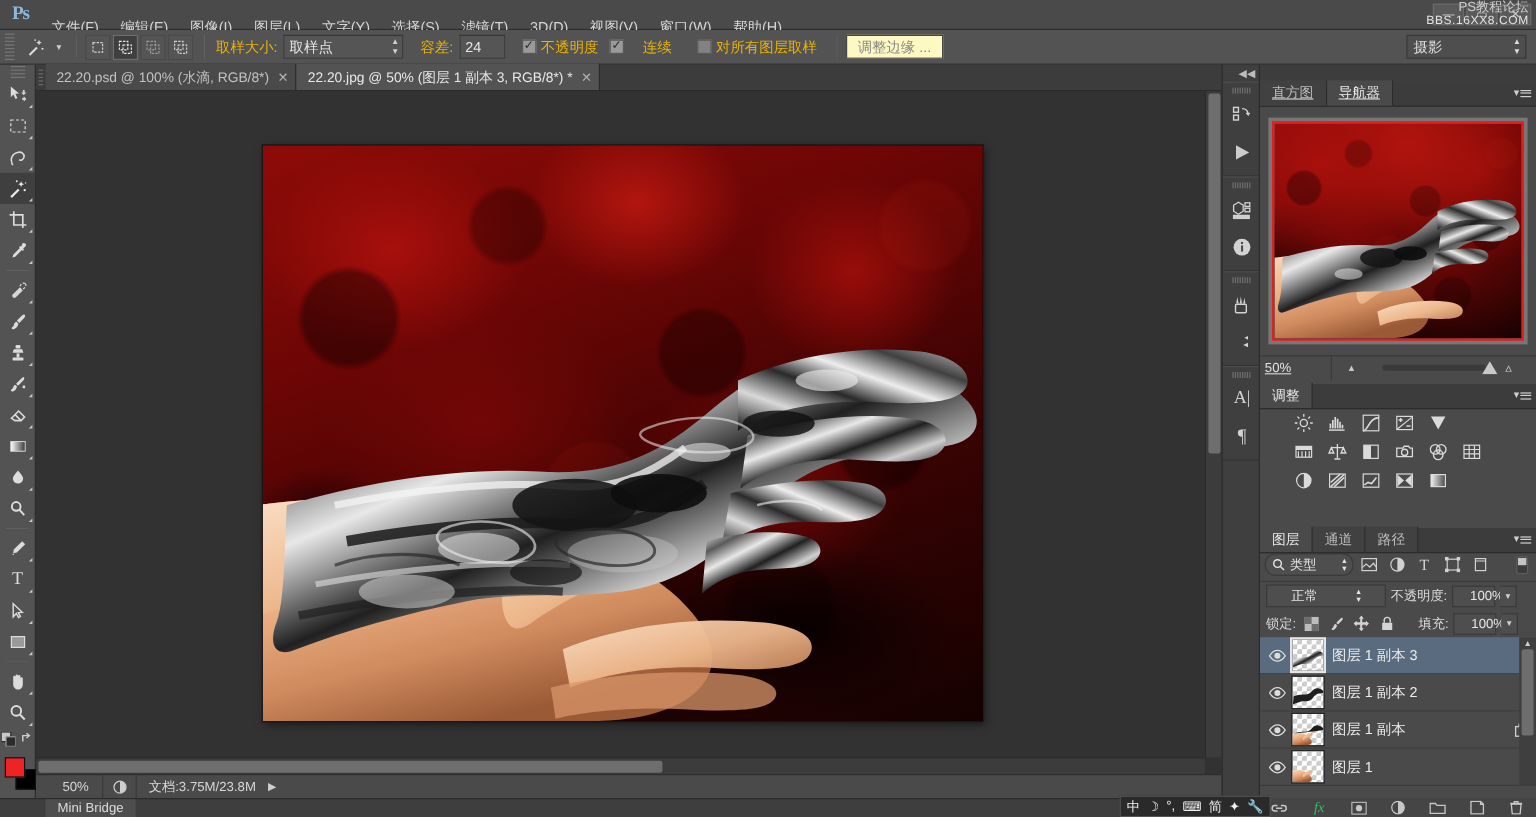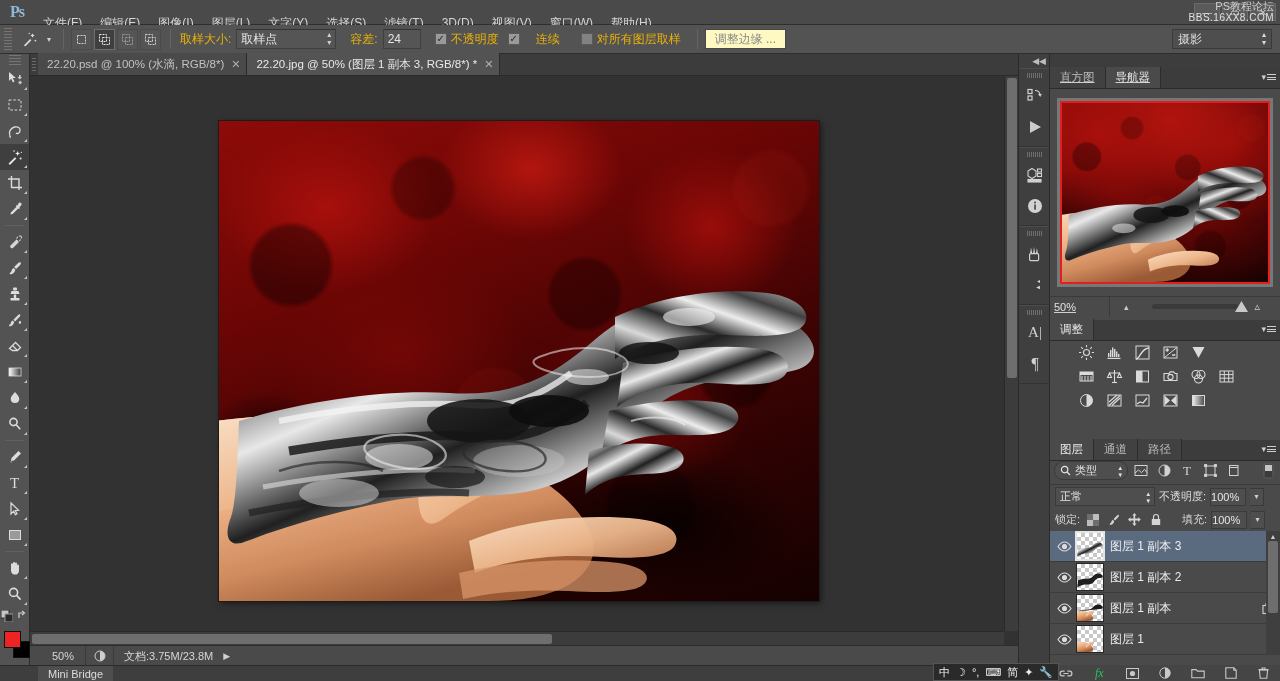--- a/index.html
+++ b/index.html
@@ -250,27 +250,27 @@
   }
   .kind-sel {
     height:19px; width:74px; background:#4e4e4e; border:1px solid #3a3a3a; border-radius:9px;
     display:flex; align-items:center; padding:0 5px; gap:4px; font-size:11px; color:#e3e3e3;
   }
   .filter-ico { width:20px;height:19px; display:flex; align-items:center; justify-content:center; color:#d2d2d2;}
   .filter-toggle { width:15px;height:19px; margin-left:auto; display:flex;align-items:center;justify-content:center;}
   .blend-row, .lock-row { height:23px; display:flex; align-items:center; padding:0 5px; gap:4px; }
   .blend-sel {
     height:19px; width:100px; background:#4e4e4e; border:1px solid #3a3a3a;
-    display:flex; align-items:center; justify-content:space-between; padding:0 4px;
+    display:flex; align-items:center; justify-content:space-between; padding:0 20px;
     font-size:11px; color:#e6e6e6;
   }
   .sm-label { font-size:11px; color:#dcdcdc; white-space:nowrap; }
   .num-field {
     height:18px; width:36px; background:#4e4e4e; border:1px solid #3a3a3a;
-    font-size:11px; color:#e6e6e6; display:flex; align-items:center; padding-left:0;
+    font-size:11px; color:#e6e6e6; display:flex; align-items:center; padding-left:14px;
   }
   .num-caret { width:14px;height:18px; background:#4e4e4e; border:1px solid #3a3a3a; border-left:none;
     display:flex;align-items:center;justify-content:center;font-size:8px;color:#cfcfcf;}
   .lock-ico { width:17px;height:18px; display:flex;align-items:center;justify-content:center;color:#d4d4d4;}
 
   .layers-list { position:relative; }
   .layer-row {
     height:31px; display:flex; align-items:center; border-bottom:1px solid #3c3c3c; background:#4a4a4a;
     padding-left:2px;
   }

